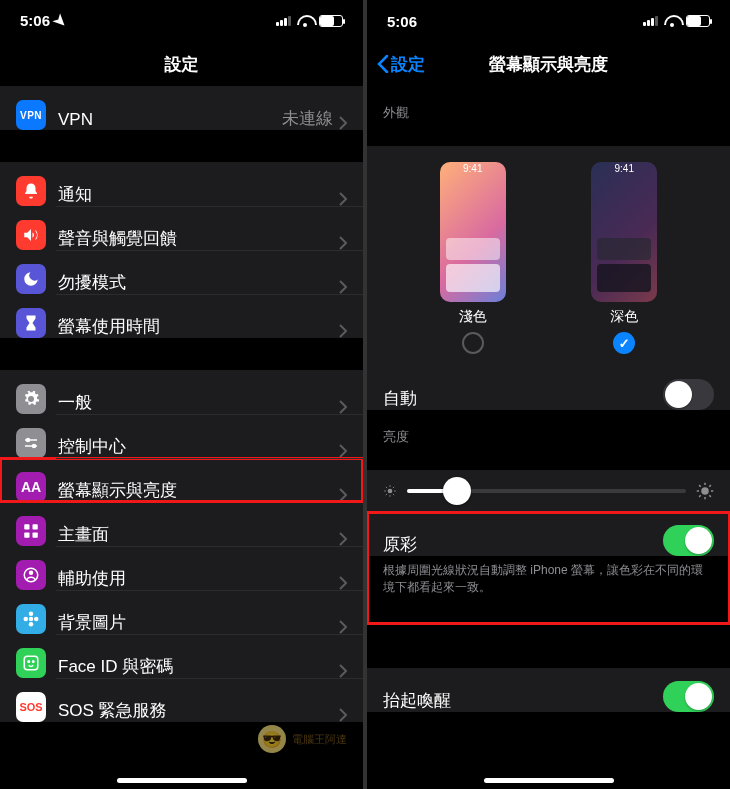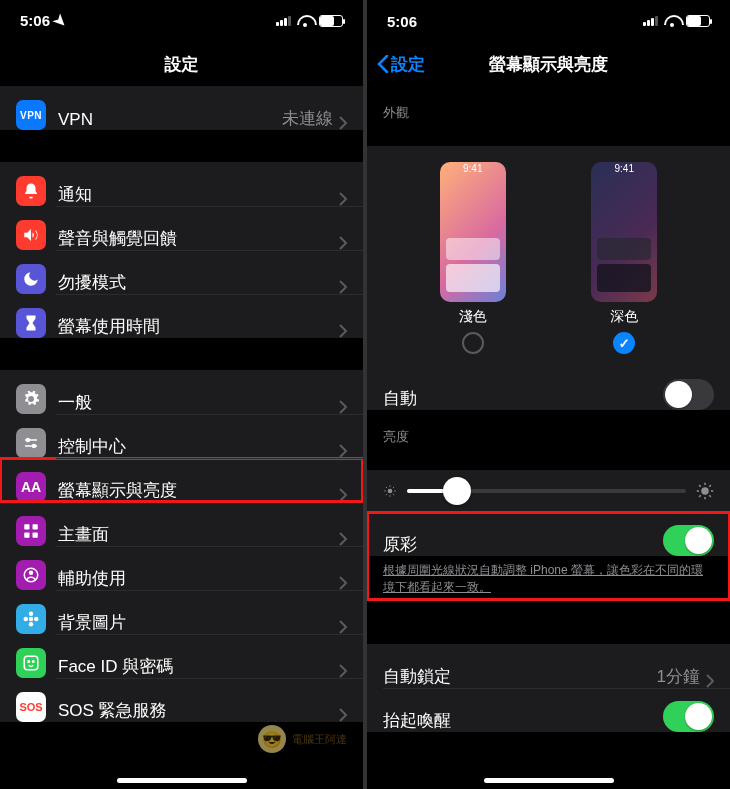--- a/index.html
+++ b/index.html
@@ -30,21 +30,21 @@
   .detail { color:#8e8e93; font-size:17px; margin-right:6px; }
   .chevron { color:#5a5a5e; }
   .chevron svg { width:8px; height:14px; display:block; }
   .gap { height:32px; }
   .highlight { outline:3px solid #f01818; outline-offset:-2px; position:relative; z-index:5;}
   
   .toggle { width:51px; height:31px; border-radius:16px; background:#39393d; position:relative; }
   .toggle.on { background:#30d158; }
   .toggle i { position:absolute; top:2px; left:2px; width:27px; height:27px; background:#fff; border-radius:50%; box-shadow:0 1px 2px rgba(0,0,0,.3); transition:.2s; }
   .toggle.on i { left:22px; }
-  .desc { color:#8e8e93; font-size:12px; line-height:1.4; padding:6px 16px 4px;text-decoration:underline; }
+  .desc { color:#8e8e93; font-size:12px; line-height:1.4; padding:6px 16px 28px; }
   
   .previews { display:flex; justify-content:space-around; padding:16px 30px 12px; }
   .preview { display:flex; flex-direction:column; align-items:center; gap:6px; }
   .preview-img { width:66px; height:140px; border-radius:10px; overflow:hidden; position:relative; }
   .preview-img.light { background:linear-gradient(135deg,#ffb07a,#d96aa0 60%,#6a80d9); }
   .preview-img.dark { background:linear-gradient(135deg,#2a2f55,#4a2a55 60%,#7a3a4a); }
   .preview-time { position:absolute; top:1px; width:100%; text-align:center; font-size:10px; color:#fff; font-weight:400;}
   .preview-bars { position:absolute; bottom:10px; left:6px; right:6px; height:54px; display:flex; flex-direction:column; gap:4px;}
   .preview-bars span { display:block; border-radius:4px; }
   .preview-img.light .preview-bars span:nth-child(1){height:22px;background:rgba(255,255,255,.5);}
@@ -398,29 +398,20 @@
         </div>
       </div>
       <div class="desc">根據周圍光線狀況自動調整 iPhone 螢幕，讓色彩在不同的環境下都看起來一致。</div>
     </div>
 
     <div style="height:16px"></div>
 
     <div style="height:28px"></div>
     <div class="list flush">
       <div class="row">
-        <div class="row-label">自動鎖定</div>
-        <div class="detail">1分鐘</div>
-        <div class="chevron">
-            <svg viewBox="0 0 8 14">
-              <path d="M1 1l6 6-6 6" stroke="currentColor" stroke-width="2" fill="none"></path>
-            </svg>
-          </div>
-      </div>
-      <div class="row">
         <div class="row-label">抬起喚醒</div>
         <div class="toggle on">
             <i></i>
           </div>
       </div>
     </div>
 
     <div class="homebar"></div>
   </div>
 </div>

